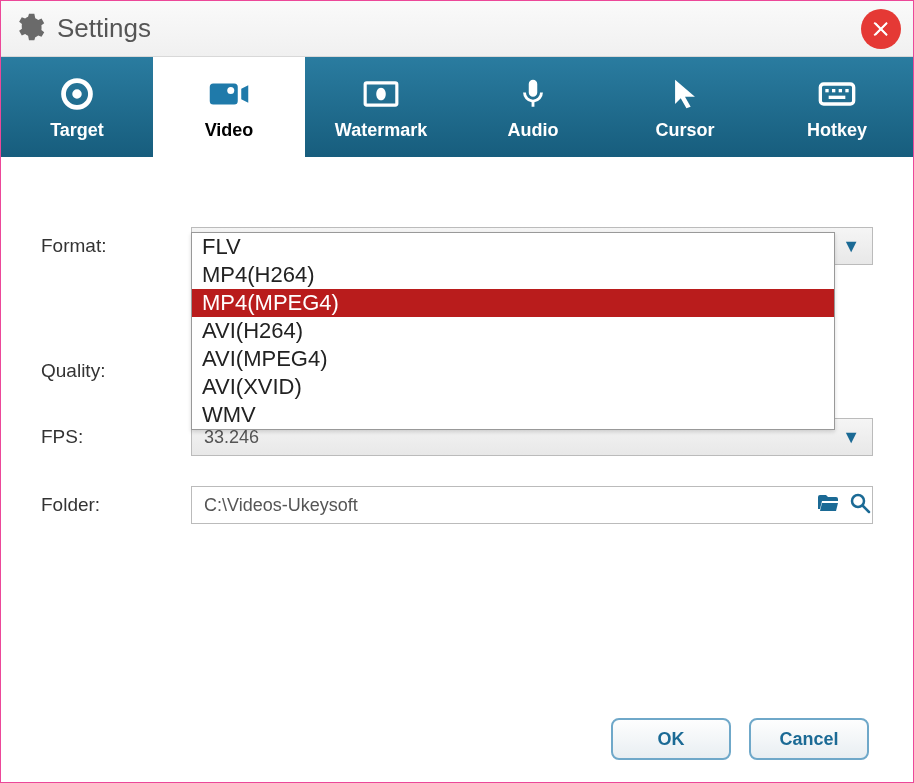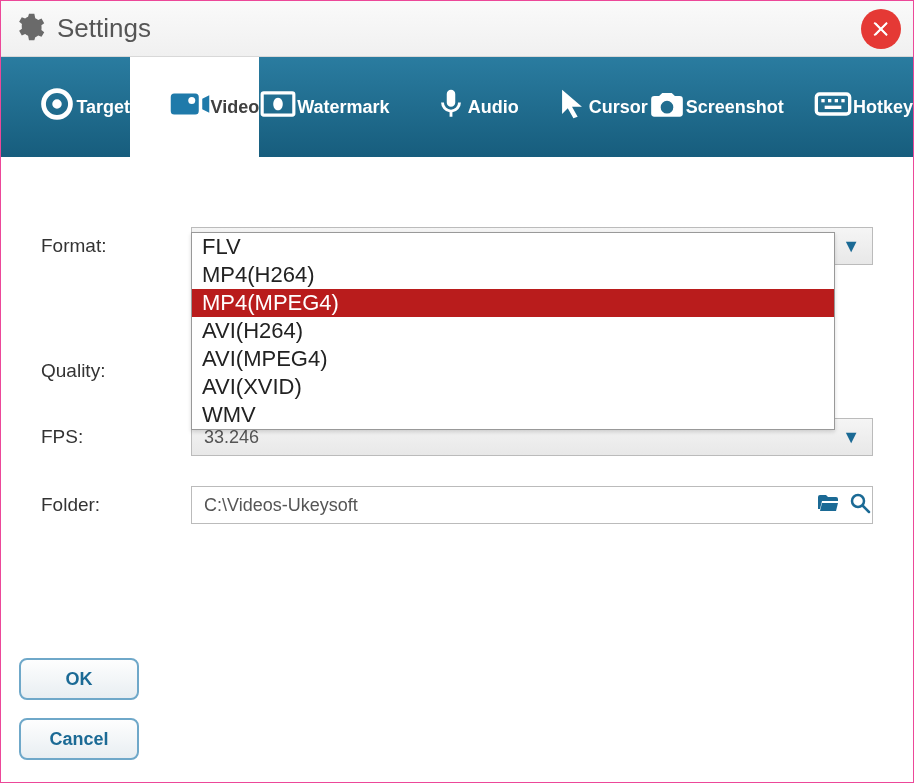--- a/index.html
+++ b/index.html
@@ -9,22 +9,22 @@
 
 
 .titlebar { height: 56px; display: flex; align-items: center; padding: 0 12px; background: linear-gradient(#fafafa,#f0f0f0); border-bottom: 1px solid #d8d8d8; }
 .titlebar .gear { margin-right: 12px; }
 .titlebar .title { font-size: 26px; color: #555; font-weight: 400; }
 .titlebar .close { margin-left: auto; width: 40px; height: 40px; border-radius: 50%; background: #e53935; display:flex; align-items:center; justify-content:center; cursor:pointer; }
 .titlebar .close svg { fill:#fff; }
 
 
 .tabs { display:flex; height: 100px; background: linear-gradient(#2a7ca0,#175d7d); }
-.tab { flex:1; display:flex; flex-direction:row; align-items:center; justify-content:flex-end; color:#fff; font-size:18px; font-weight:bold; cursor:pointer; position:relative; }
-.tab.active { background:#fff; color:#404040; }
+.tab { flex:1; display:flex; flex-direction:column; align-items:center; justify-content:center; color:#fff; font-size:18px; font-weight:bold; cursor:pointer; position:relative; }
+.tab.active { background:#fff; color:#000000; }
 .tab .icon { height:40px; display:flex; align-items:center; justify-content:center; margin-bottom:6px; }
 .tab svg { fill: currentColor; }
 .tab.active svg { fill:#1f7aaa; }
 .tab.inactive svg { fill:#fff; }
 
 
 .content { flex:1; padding: 30px 40px 20px 40px; position:relative; }
 .form-row { display:flex; align-items:center; margin-top:30px; }
 .form-row:first-child { margin-top:40px; }
 .label { width: 150px; font-size:19px; color:#333; }
@@ -35,21 +35,21 @@
 .input-wrap { height:38px; border:1px solid #bbb; background:#fff; display:flex; align-items:center; padding:0 0 0 12px; font-size:18px; color:#555; }
 .input-wrap input { flex:1; border:none; outline:none; font-size:18px; color:#555; background:transparent; }
 .input-icons { display:flex; gap:8px; align-items:center; }
 
 
 .dropdown { position:absolute; left:190px; top:75px; width:644px; background:#fff; border:1px solid #999; z-index:10; box-shadow:0 2px 4px rgba(0,0,0,0.15); }
 .dropdown-item { padding:1px 10px; font-size:22px; color:#222; cursor:pointer; line-height:26px; }
 .dropdown-item.highlight { background:#b91c1c; color:#fff; }
 
 
-.buttons { display:flex; justify-content:flex-end; gap:18px; padding: 10px 18px 22px; flex-direction: column; }
+.buttons { display:flex; justify-content:flex-end; gap:18px; padding: 10px 44px 22px; }
 .btn { width:120px; height:42px; border:2px solid #6fa8c9; border-radius:8px; background:linear-gradient(#fefefe,#e8eef2); color:#1b6a95; font-size:18px; font-weight:bold; cursor:pointer; display:flex; align-items:center; justify-content:center; }
 
 .row-quality { margin-top: 95px; }
 .row-resolution { margin-top: 38px; }
 .row-fps { margin-top: 36px; }
 .row-folder { }
 </style>
 </head>
 <body>
 
@@ -105,28 +105,20 @@
         </span>
       <span>Audio</span>
     </div>
     <div class="tab inactive">
       <span class="icon">
           <svg width="34" height="34" viewBox="0 0 24 24">
             <path d="M5 2l14 12h-7l4 7-3 1-4-7-4 4z"></path>
           </svg>
         </span>
       <span>Cursor</span>
-    </div>
-    <div class="tab inactive">
-      <span class="icon">
-          <svg width="38" height="38" viewBox="0 0 24 24">
-            <path d="M4 7h3l2-2h6l2 2h3a2 2 0 0 1 2 2v9a2 2 0 0 1-2 2H4a2 2 0 0 1-2-2V9a2 2 0 0 1 2-2zm8 3a4 4 0 1 0 0 8 4 4 0 0 0 0-8z"></path>
-          </svg>
-        </span>
-      <span>Screenshot</span>
     </div>
     <div class="tab inactive">
       <span class="icon">
           <svg width="40" height="40" viewBox="0 0 24 24">
             <rect x="2" y="6" width="20" height="12" rx="2" fill="none" stroke="currentColor" stroke-width="2"></rect>
             <rect x="5" y="9" width="2" height="2"></rect>
             <rect x="9" y="9" width="2" height="2"></rect>
             <rect x="13" y="9" width="2" height="2"></rect>
             <rect x="17" y="9" width="2" height="2"></rect>
             <rect x="7" y="13" width="10" height="2"></rect>

